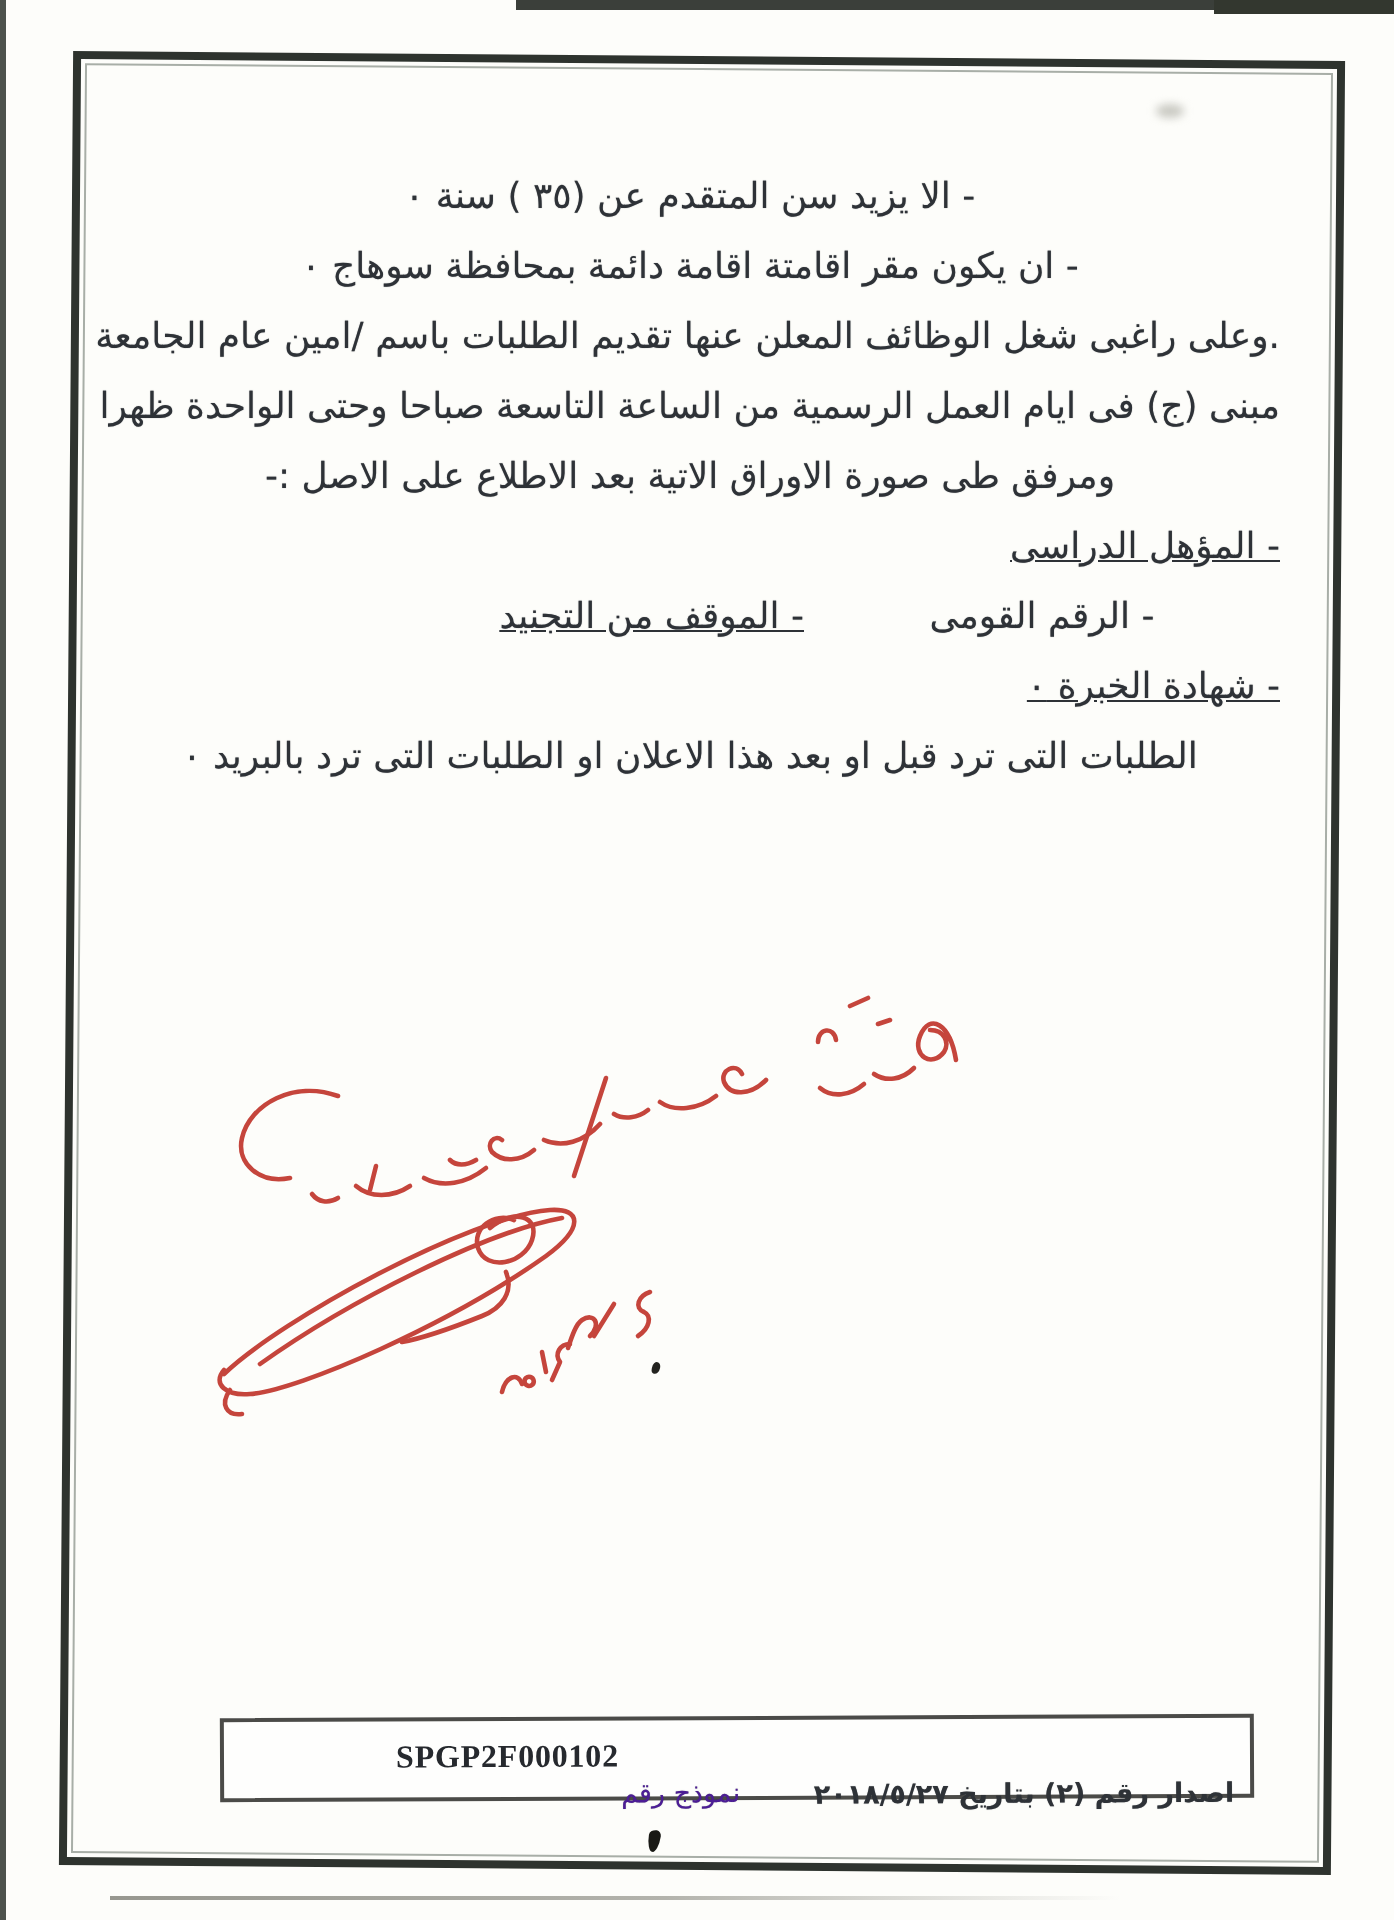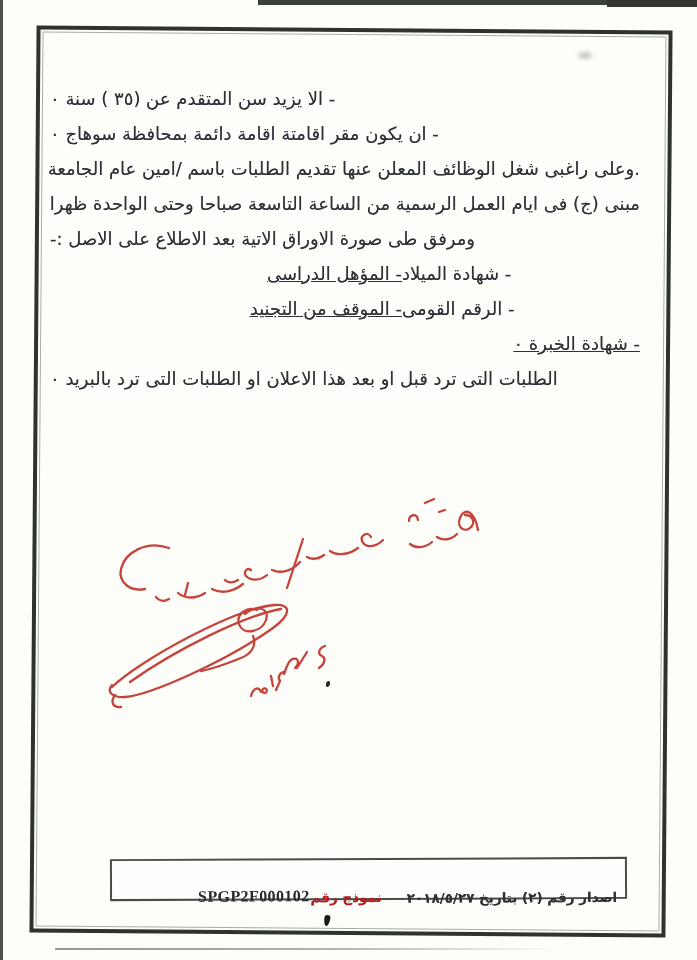--- a/index.html
+++ b/index.html
@@ -19,21 +19,21 @@
     position:absolute;left:33px;top:28px;width:628px;height:899px;
     border:4px solid #2e332e;transform:rotate(0.45deg);
     background:transparent;
   }
   .frame::after{
     content:"";position:absolute;inset:2px;border:1px solid #a8aea7;
   }
   
   .text-block{
     position:absolute;right:57px;left:50px;top:81px;
-    direction:rtl;text-align:left;
+    direction:rtl;text-align:center;
     font-size:18px;line-height:35px;color:#2e3237;
     text-shadow:0 0 .5px rgba(46,50,55,.55);
   }
   .line{white-space:nowrap;}
   .doc-row{display:flex;}
   .doc-row .col-r{width:238px;flex:none;white-space:nowrap;}
   .doc-row .col-l{white-space:nowrap;text-decoration:underline;}
   
   .signature{position:absolute;left:95px;top:490px;width:405px;height:230px;}
   .signature svg{display:block;width:100%;height:100%;}
@@ -48,28 +48,28 @@
     border:2px solid #4b4b48;transform:rotate(-0.25deg);background:rgba(255,255,255,.6);
   }
   .footer-issue{
     position:absolute;right:8px;top:50%;transform:translateY(-50%);
     direction:rtl;font-size:13.5px;font-weight:bold;color:#2e3237;white-space:nowrap;
     text-shadow:0 0 .4px rgba(46,50,55,.5);
     margin-top:19px;
   }
   .footer-form{
     position:absolute;left:86px;top:50%;transform:translateY(-50%);
-    display:flex;align-items:flex-end;direction:ltr;white-space:nowrap;
+    display:flex;align-items:center;direction:ltr;white-space:nowrap;
   }
   .footer-code{
     font-family:"Liberation Serif","DejaVu Serif",serif;font-weight:700;
     font-size:16px;letter-spacing:.4px;color:#26292e;
   }
   .footer-label{
-    direction:rtl;font-size:13.5px;font-weight:bold;color:#b91c1c;margin-left:1px;
+    direction:rtl;font-size:13.5px;font-weight:normal;color:#4c1d95;margin-left:1px;
     text-shadow:0 0 .4px rgba(46,50,55,.5);
     margin-top:36px;
   }
   .smudge{position:absolute;left:578px;top:52px;width:14px;height:7px;background:#c9c9c2;
     border-radius:50%;filter:blur(2px);}
 </style>
 </head>
 <body>
 
 <div class="edge-left"></div>
@@ -81,21 +81,20 @@
 <div class="frame"></div>
 
 <div class="text-block">
   <div class="line">- الا يزيد سن المتقدم عن (٣٥ ) سنة ٠</div>
   <div class="line">- ان يكون مقر اقامتة اقامة دائمة بمحافظة سوهاج ٠</div>
   <div class="line">.وعلى راغبى شغل الوظائف المعلن عنها تقديم الطلبات باسم /امين عام الجامعة</div>
   <div class="line">مبنى (ج) فى ايام العمل الرسمية من الساعة التاسعة صباحا وحتى الواحدة ظهرا</div>
   <div class="line">ومرفق طى صورة الاوراق الاتية بعد الاطلاع على الاصل :-</div>
 
   <div class="doc-row">
-    <span class="col-r">- شهادة الميلاد</span>
     <span class="col-l">- المؤهل الدراسى</span>
   </div>
   <div class="doc-row">
     <span class="col-r">- الرقم القومى</span>
     <span class="col-l">- الموقف من التجنيد</span>
   </div>
   <div class="doc-row">
     <span class="col-l">- شهادة الخبرة ٠</span>
   </div>
 

